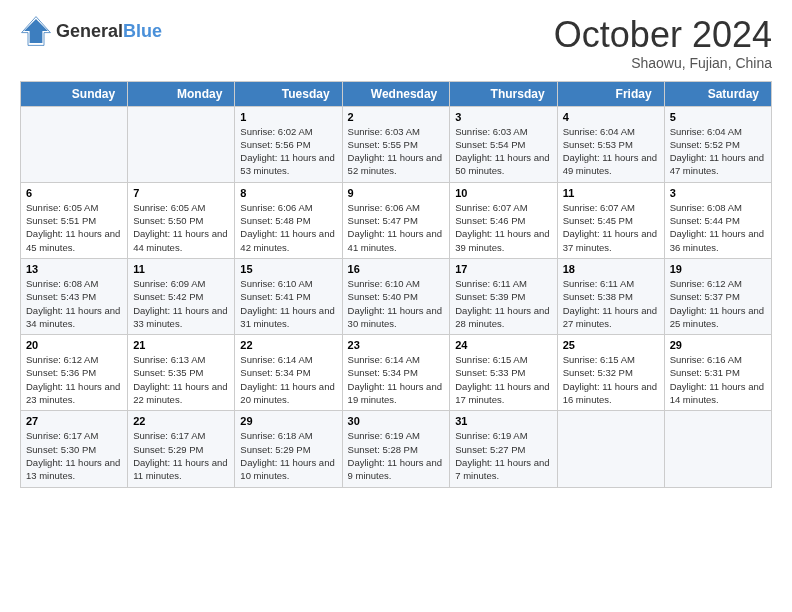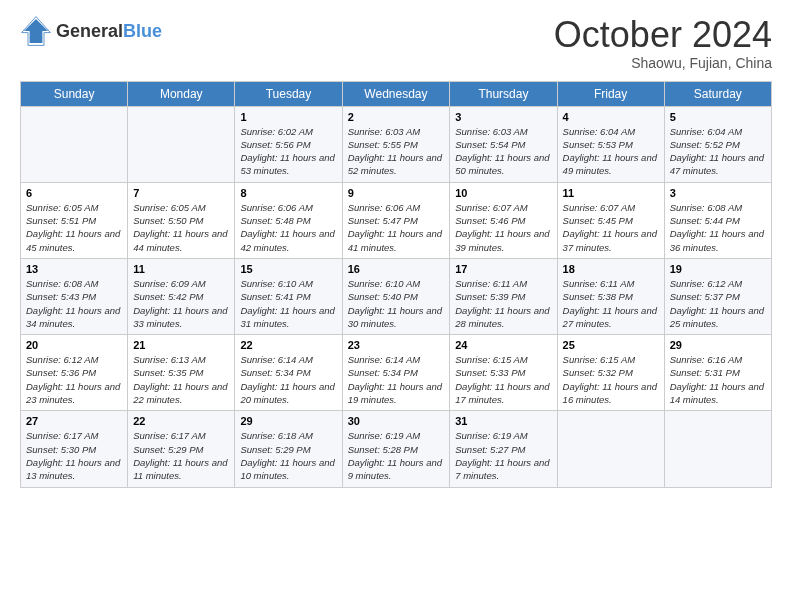--- a/index.html
+++ b/index.html
@@ -45,24 +45,24 @@
       color: #555;
     }
     .calendar {
       width: 100%;
       border-collapse: collapse;
       font-size: 10px;
     }
     .calendar th {
       background-color: #3d7ebf;
       color: #fff;
-      text-align: center;
+      text-align: right;
       padding: 5px 12px;
       font-size: 12px;
-      font-weight: normal;
+      font-weight: bold;
       border: 1px solid #ccc;
     }
     .calendar td {
       vertical-align: top;
       border: 1px solid #ccc;
       padding: 4px 5px;
       width: 108px;
       min-height: 80px;
       background: #fff;
     }
@@ -75,21 +75,20 @@
     .day-num {
       font-weight: bold;
       font-size: 11px;
       display: block;
       margin-bottom: 2px;
     }
     .day-info {
       font-size: 9.5px;
       color: #333;
       line-height: 1.4;
-      font-style: italic;
     }
     .empty-cell {
       background: #f5f7fa;
     }
   </style>
 </head>
 <body>
 
 <div class="page">
   <div class="header">

